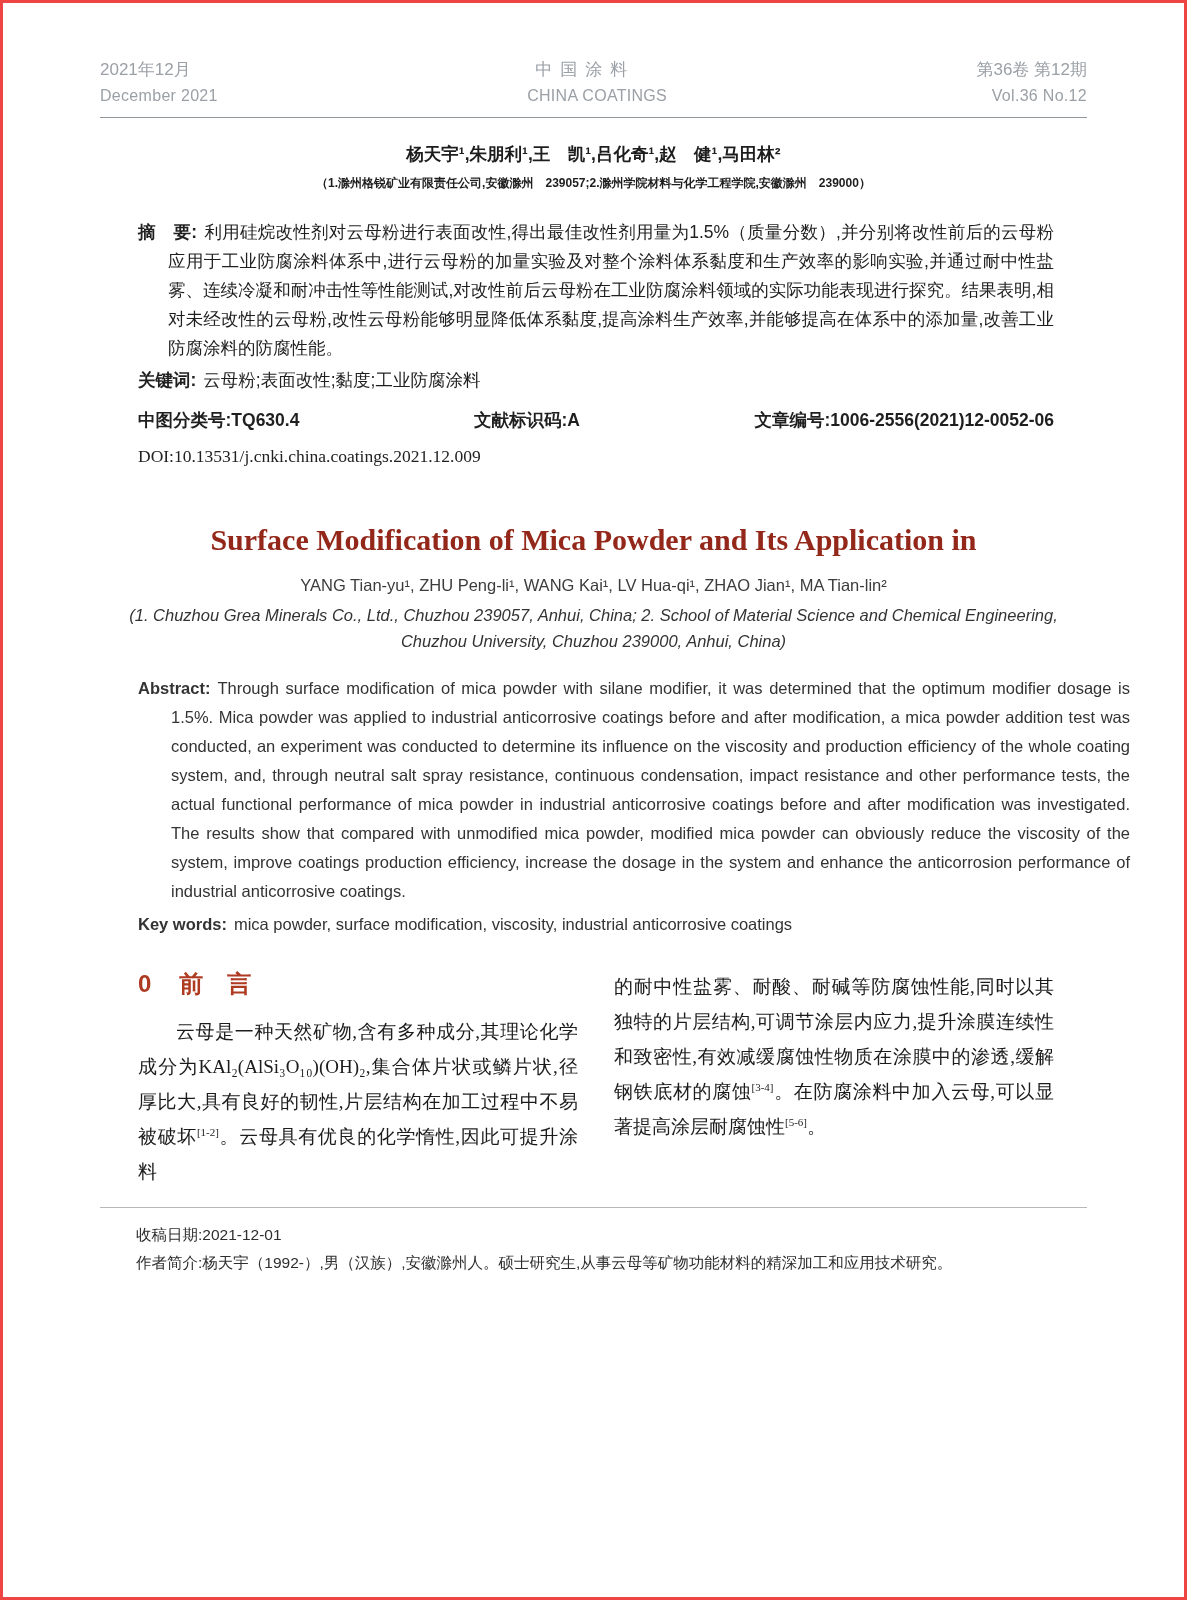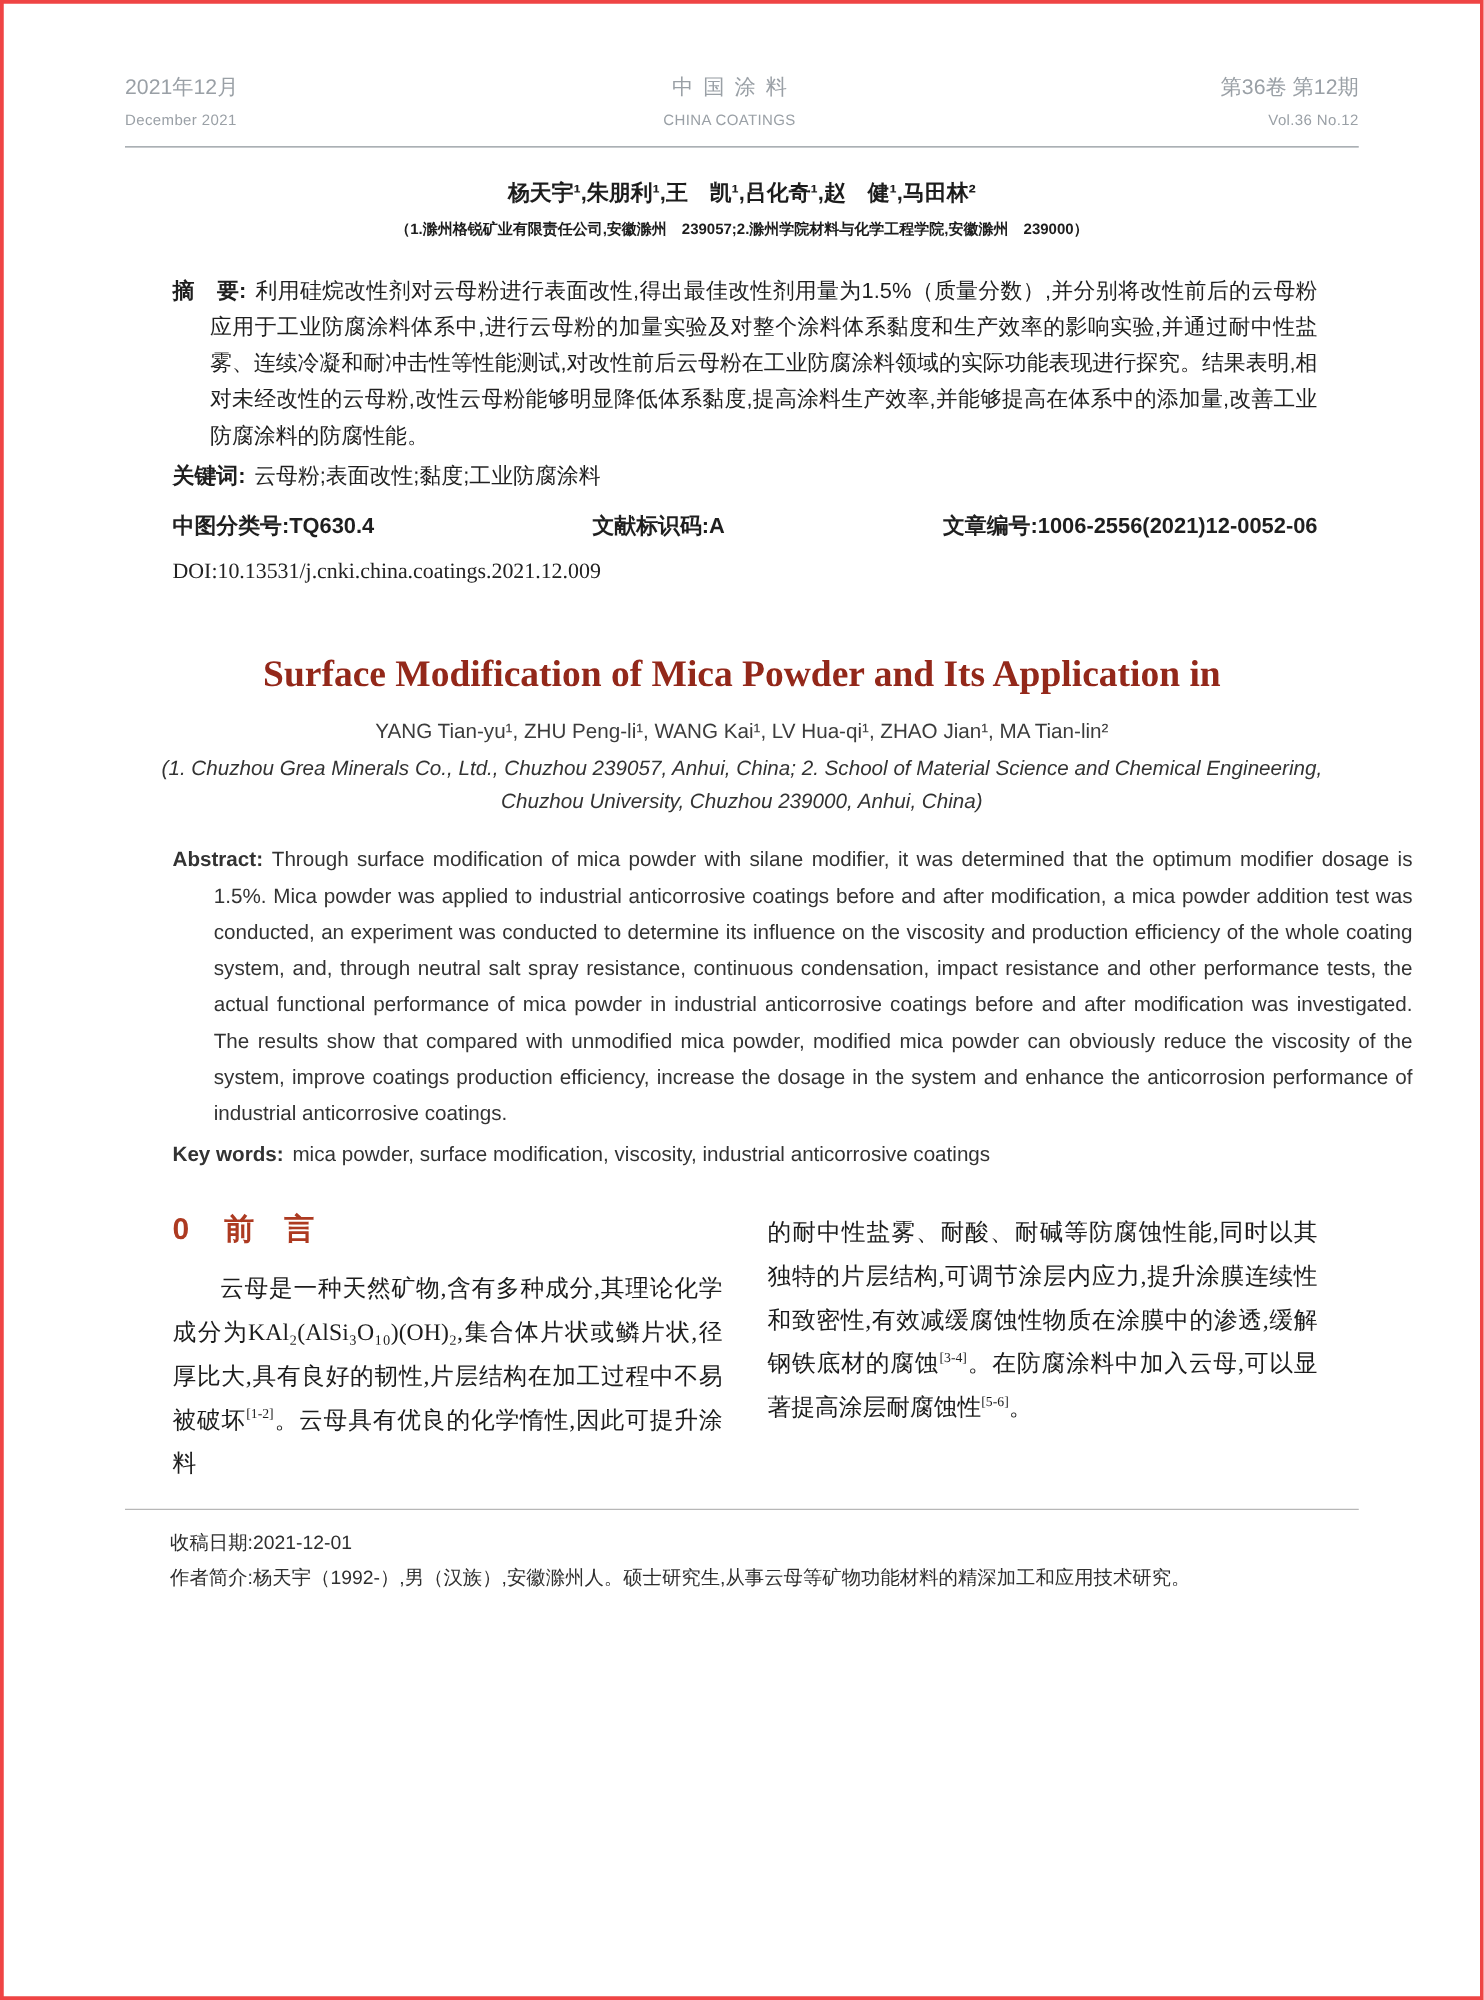--- a/index.html
+++ b/index.html
@@ -7,22 +7,22 @@
     width:1187px;height:1600px;box-sizing:border-box;position:relative;
     background:#ffffff;overflow:hidden;border:3px solid #ef4444;
     font-family:"Liberation Sans", sans-serif;color:#262626;
   }
   
   .header{
     margin:54px 97px 0 97px;display:flex;justify-content:space-between;align-items:flex-end;
     color:#9aa0a6;border-bottom:1.5px solid #8f969c;padding-bottom:8px;
   }
   .header .cell{line-height:26px;font-size:17px;}
-  .header .cell .en{font-size:12px;letter-spacing:.3px;}
-  .h-center{text-align:center;}
+  .header .cell .en{font-size:16px;letter-spacing:.3px;}
+  .h-center{}
   .h-center .cn{letter-spacing:8px;padding-left:8px;}
   .h-right{text-align:right;}
   
   .cn-title{
     margin-top:128px;text-align:center;color:#a5381f;font-weight:bold;
     font-size:50px;line-height:66px;letter-spacing:3px;
   }
   .authors-cn{margin-top:24px;text-align:center;font-size:17.5px;font-weight:bold;color:#1d1d1d;}
   .affil-cn{margin-top:9px;text-align:center;font-size:12px;font-weight:bold;color:#1d1d1d;}
   

